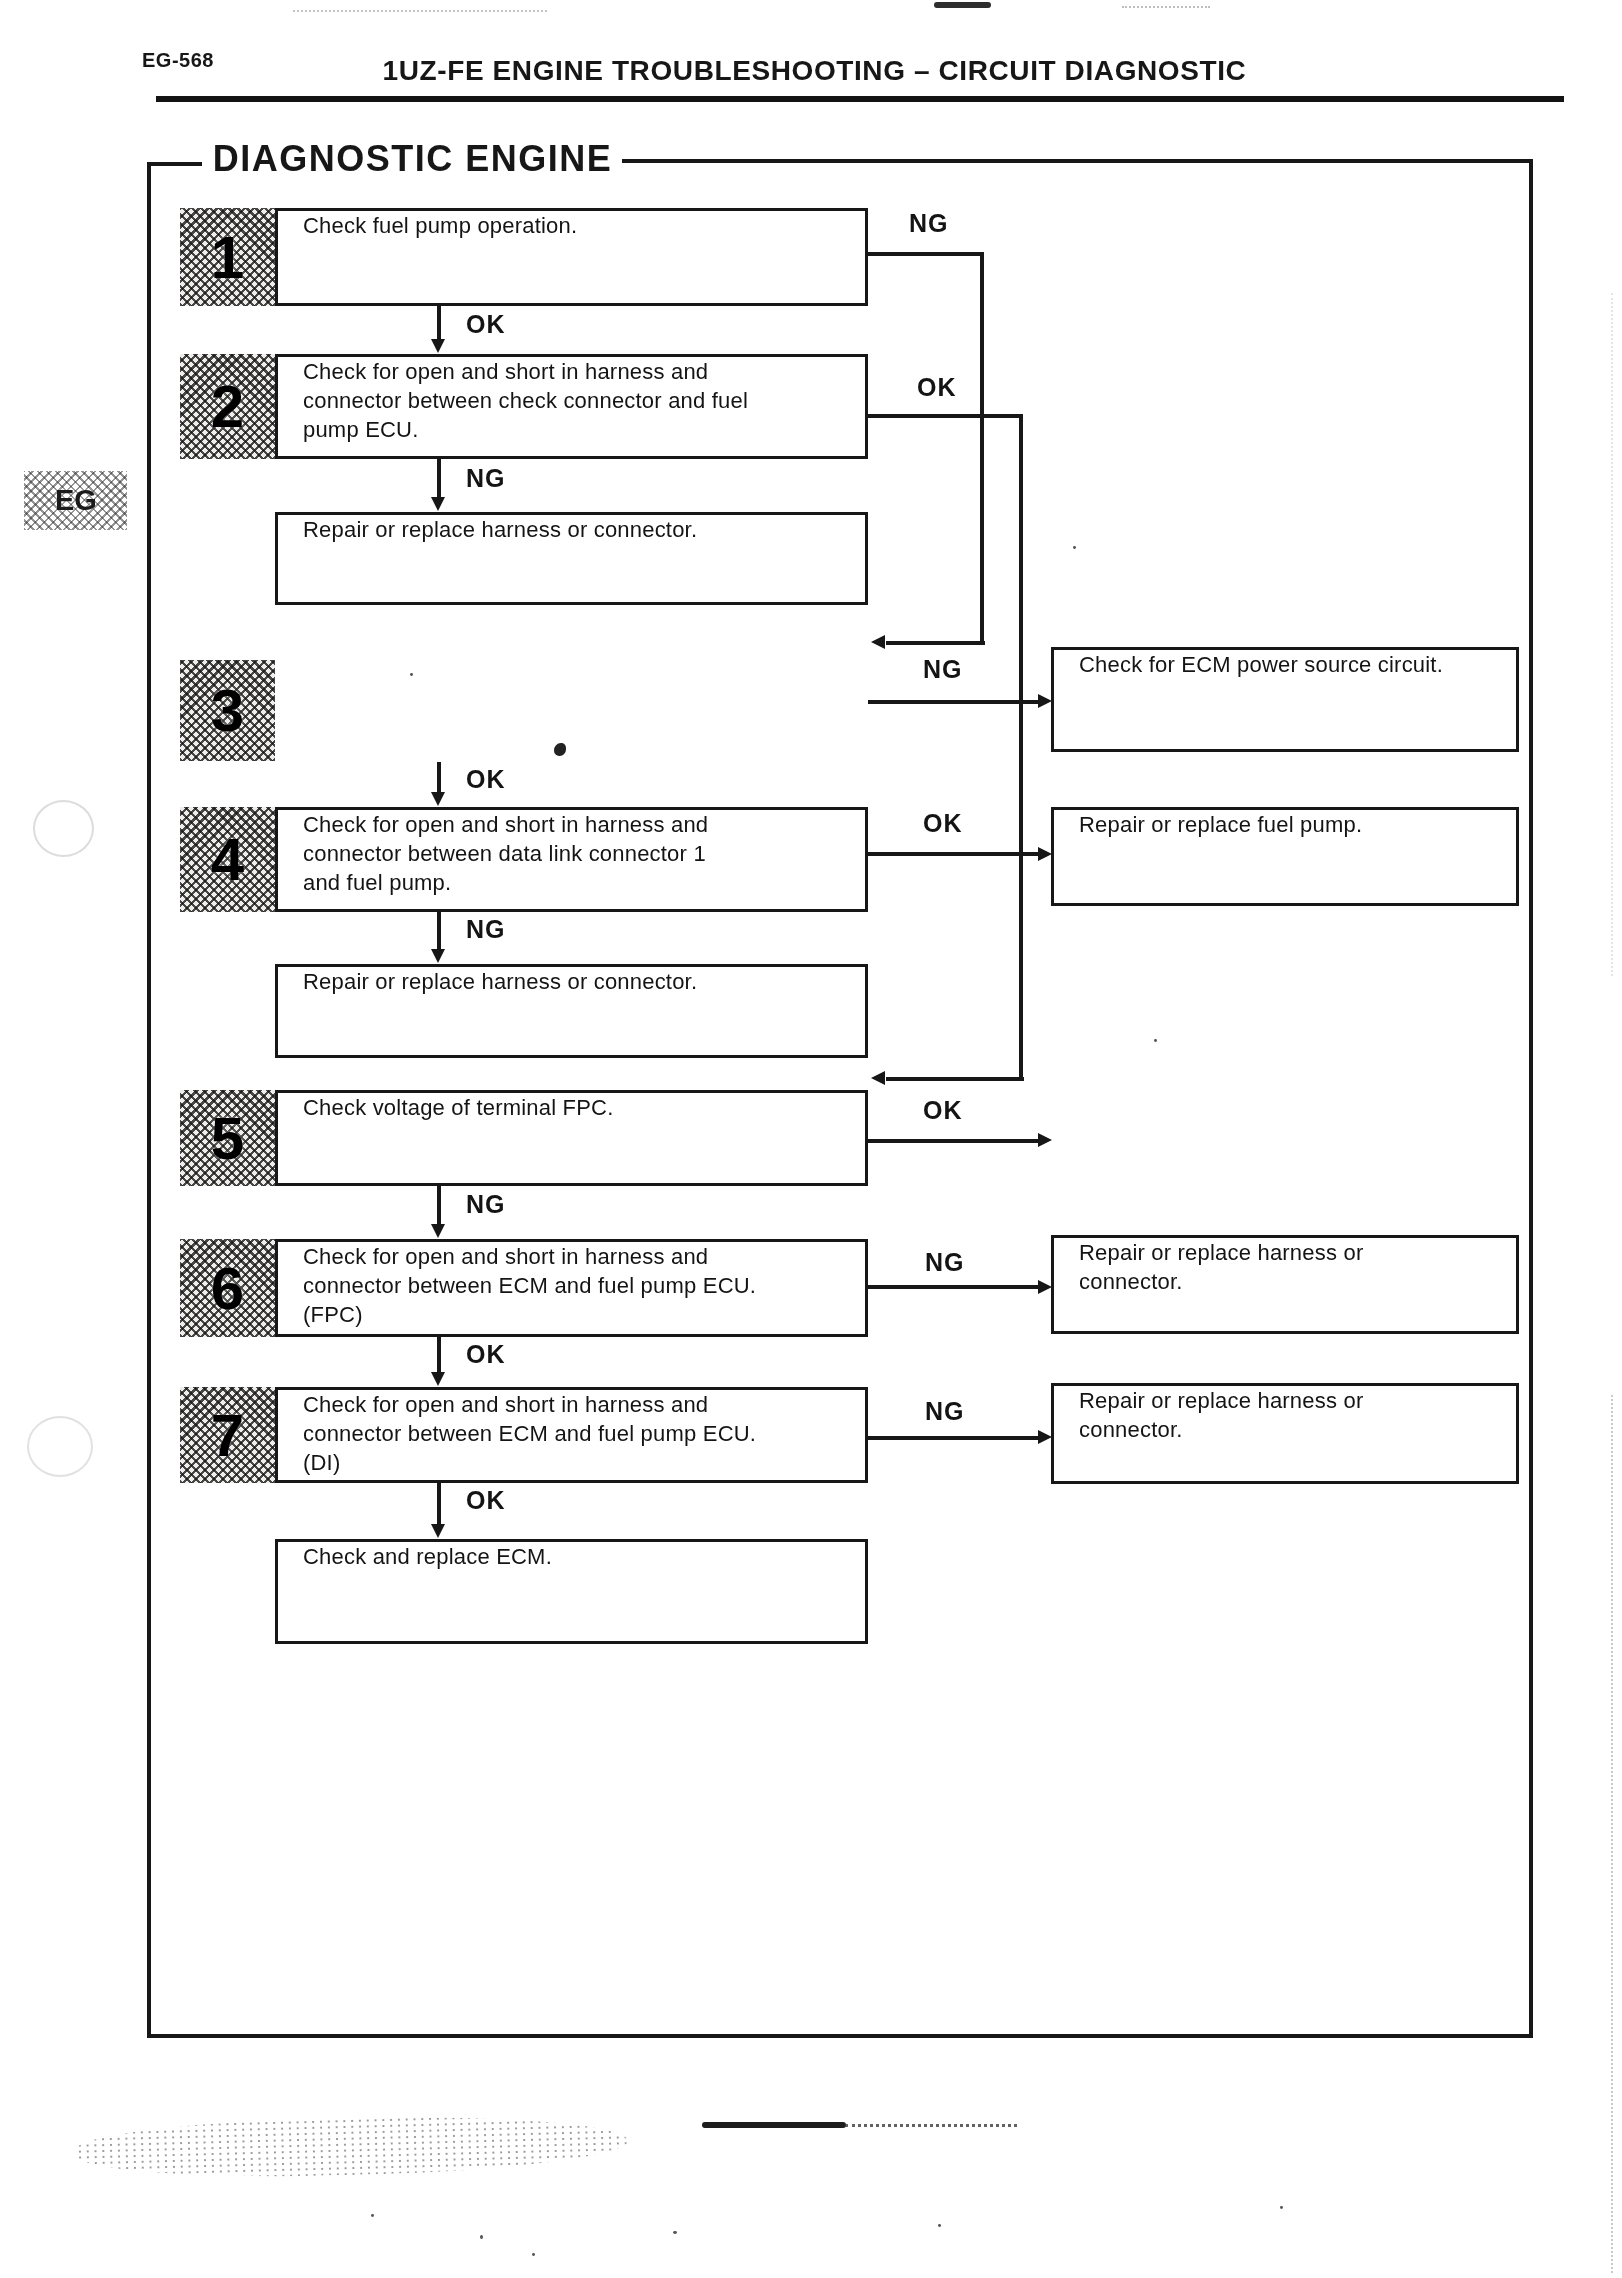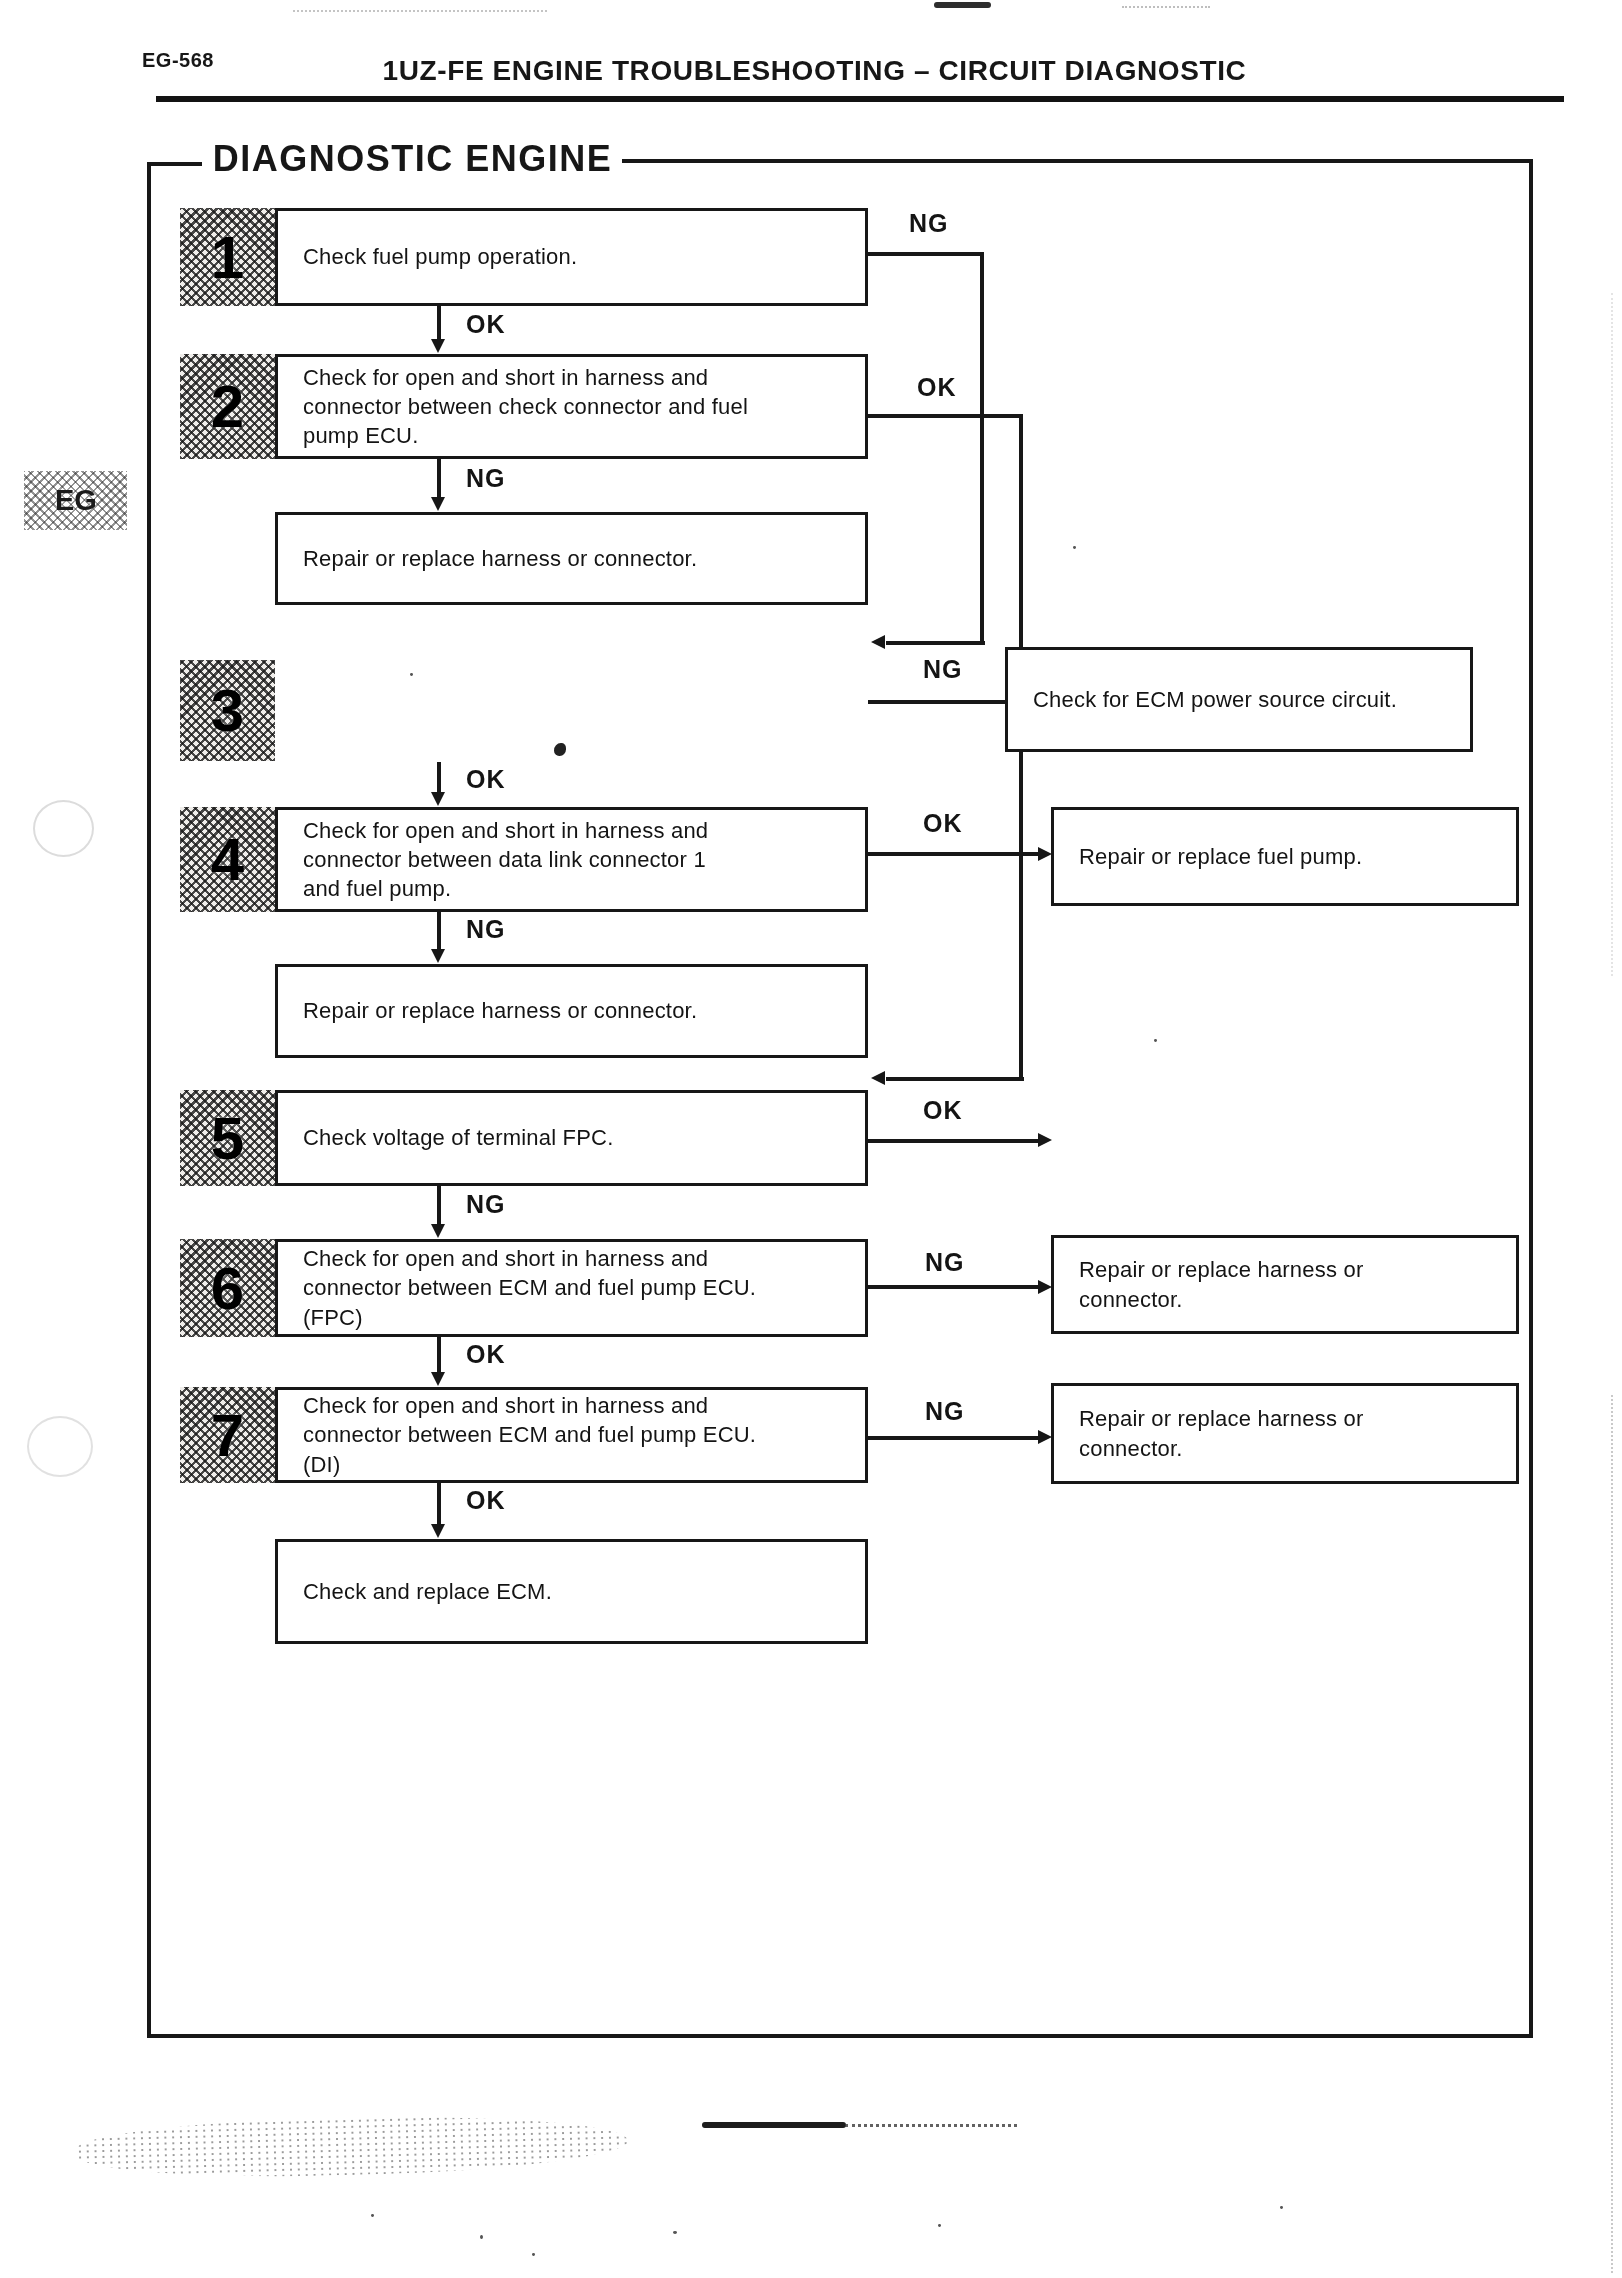--- a/index.html
+++ b/index.html
@@ -3,21 +3,21 @@
 <meta charset="utf-8">
 <style>
   html,body{margin:0;padding:0;background:#9a9a9a;}
   .page{
     position:relative;width:1623px;height:2278px;background:#ffffff;
     font-family:"Liberation Sans",sans-serif;color:#171717;overflow:hidden;
   }
   .hline,.vline{position:absolute;background:#171717;}
   .flowbox{
     position:absolute;border:3.9px solid #171717;background:#fff;
-    display:flex;align-items:center;box-sizing:border-box;
+    display:flex;box-sizing:border-box;
   }
   .flowbox .box-text{
     padding-left:25px;padding-right:7.8px;font-size:22px;line-height:1.32;
     white-space:pre-line;letter-spacing:0.2px;color:#141414;
   }
   .badge{
     position:absolute;display:flex;align-items:center;justify-content:center;
     box-sizing:border-box;background-color:#efedea;
     background-image:
       repeating-linear-gradient(45deg,rgba(24,24,24,.78) 0 2.3px,transparent 2.3px 6.4px),
@@ -118,21 +118,21 @@
   </div>
 
   <div class="badge" style="left:180px;top:660px;width:95px;height:101px;">
     <span>3</span>
   </div>
   <div class="ink-speck" style="left:554px;top:743px;width:11.7px;height:12.7px;"></div>
 
   <div class="edge-label" style="left:923px;top:655px;">NG</div>
   <div class="hline" style="left:868px;top:700px;width:173px;height:3.9px;"></div>
   <div class="ah-r" style="left:1038px;top:694px;"></div>
-  <div class="flowbox" style="left:1005px;top:647px;width:468px;height:105px;">
+  <div class="flowbox" style="left:1051px;top:647px;width:468px;height:105px;">
     <div class="box-text">Check for ECM power source circuit.</div>
   </div>
 
   <div class="vline" style="left:437px;top:762px;width:3.9px;height:32px;"></div>
   <div class="ah-d" style="left:431px;top:792px;"></div>
   <div class="edge-label" style="left:466px;top:765px;">OK</div>
 
   <div class="badge" style="left:180px;top:807px;width:95px;height:105px;">
     <span>4</span>
   </div>

